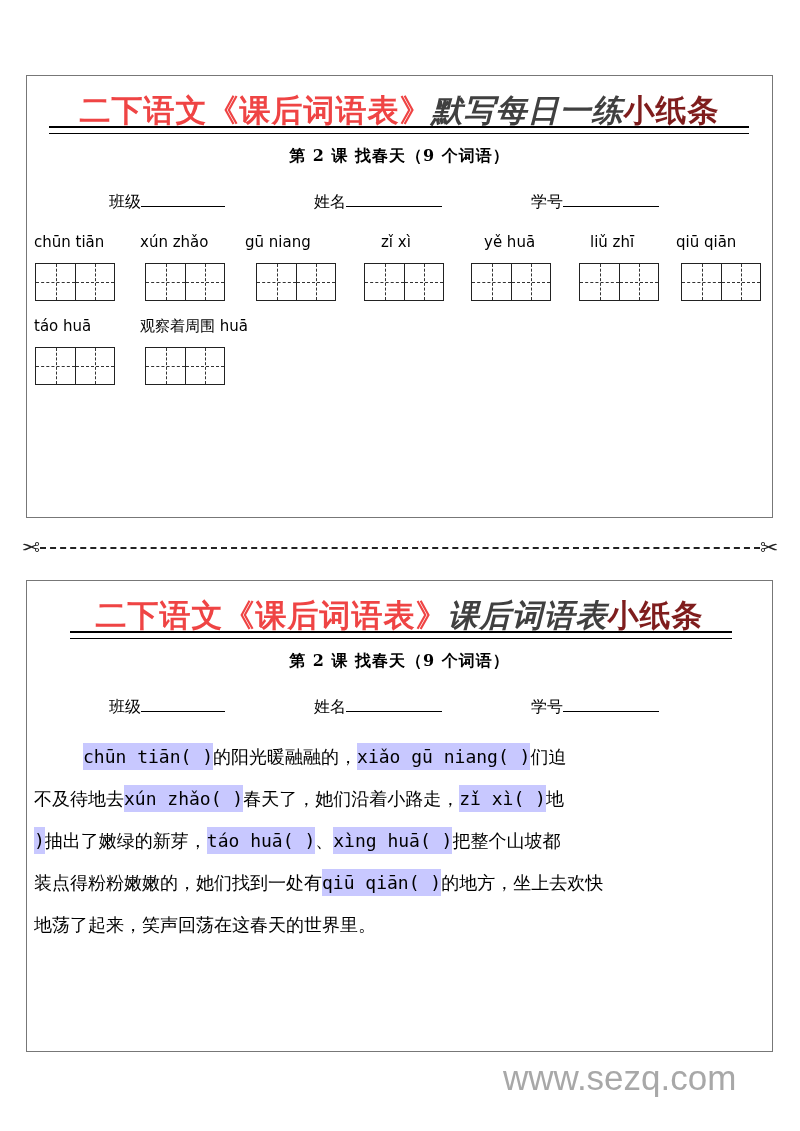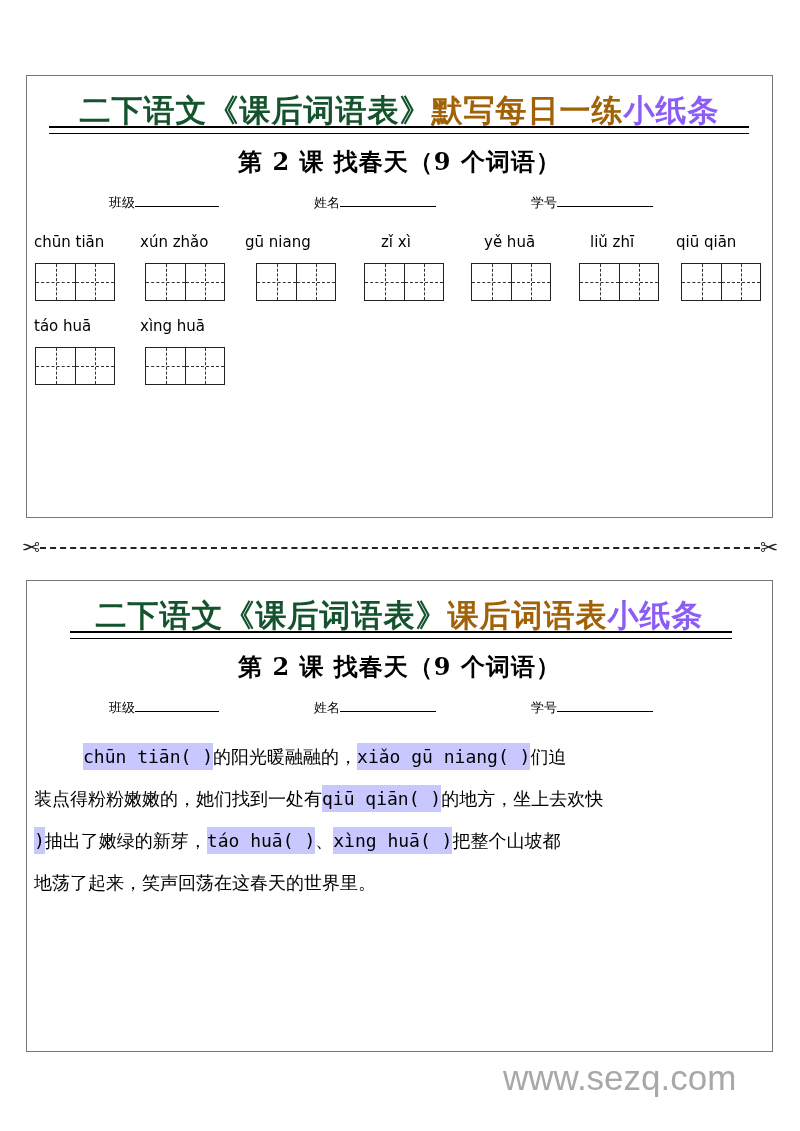--- a/index.html
+++ b/index.html
@@ -3,28 +3,28 @@
 <meta charset="utf-8">
 <style>
   html, body { margin: 0; padding: 0; background: #ffffff; }
   body { width: 800px; height: 1131px; position: relative; overflow: hidden;
          font-family: "DejaVu Serif", serif; color: #000; }
   .card { position: absolute; left: 26px; width: 747px; border: 1px solid #777; background: #fff; box-sizing: border-box; }
   .card1 { top: 75px; height: 443px; }
   .card2 { top: 580px; height: 472px; }
   .title { position: absolute; left: 0; right: 0; top: 14px; text-align: center; font-family: "DejaVu Sans", sans-serif;
            font-weight: bold; font-size: 31px; letter-spacing: 1px; white-space: nowrap; }
-  .title .black { color: #14532d; }
-  .title .red { color: #a16207; }
-  .title .blue { color: #8b5cf6; }
+  .title .black { color: #ef4444; }
+  .title .red { color: #404040; font-style: italic; }
+  .title .blue { color: #7f1d1d; }
   .title-rule { position: absolute; height: 5px; border-top: 2px solid #000; border-bottom: 1px solid #000; }
   .card1 .title-rule { left: 22px; width: 700px; top: 50px; }
   .card2 .title-rule { left: 43px; width: 662px; top: 50px; }
-  .subtitle { position: absolute; left: 0; right: 0; text-align: center; font-size: 24px; font-weight: bold; top: 70px; letter-spacing: 1px; }
-  .info { position: absolute; top: 112px; font-size: 13px; }
+  .subtitle { position: absolute; left: 0; right: 0; text-align: center; font-size: 16px; font-weight: bold; top: 70px; letter-spacing: 1px; }
+  .info { position: absolute; top: 112px; font-size: 16px; }
   .info .blank { display: inline-block; border-bottom: 1px solid #000; height: 18px; vertical-align: baseline; }
   .word { position: absolute; }
   .word .py { position: absolute; left: 0; top: 0; white-space: nowrap; font-family: "DejaVu Sans", sans-serif; font-size: 15px; }
   .grid { position: absolute; top: 30px; display: flex; border: 1.5px solid #222; }
   .cell { width: 39px; height: 36px; position: relative; box-sizing: border-box; }
   .cell + .cell { border-left: 1.5px solid #222; }
   .cell::before { content: ""; position: absolute; left: 50%; top: 0; bottom: 0; border-left: 1px dashed #333; }
   .cell::after { content: ""; position: absolute; top: 50%; left: 0; right: 0; border-top: 1px dashed #333; }
   .cutline { position: absolute; top: 535px; left: 12px; width: 776px; height: 26px; }
   .cutline .dash { position: absolute; left: 28px; right: 28px; top: 12px; border-top: 2px dashed #222; }
@@ -99,21 +99,21 @@
       </div>
   </div>
   <div class="word" style="left:7px;top:241px">
     <span class="py">táo huā</span>
     <div class="grid" style="left:1px">
         <div class="cell"></div>
         <div class="cell"></div>
       </div>
   </div>
   <div class="word" style="left:117px;top:241px">
-    <span class="py" style="left:-4px">xìng huā</span>
+    <span class="py" style="left:-4px">观察着周围 huā</span>
     <div class="grid" style="left:1px">
         <div class="cell"></div>
         <div class="cell"></div>
       </div>
   </div>
 </div>
 
 <div class="cutline">
   <span class="scissor left">✂</span>
   <div class="dash"></div>
@@ -128,24 +128,27 @@
   <div class="subtitle">第 2 课  找春天（9 个词语）</div>
   <div class="info" style="left:82px"><span>班级</span><span class="blank" style="width:84px"></span></div>
   <div class="info" style="left:287px"><span>姓名</span><span class="blank" style="width:96px"></span></div>
   <div class="info" style="left:504px"><span>学号</span><span class="blank" style="width:96px"></span></div>
 
   <div class="para">
     <div class="line" style="padding-left:49px">
       <span class="hl">chūn tiān(     )</span><span>的阳光暖融融的，</span><span class="hl">xiǎo gū niang(      )</span><span>们迫</span>
     </div>
     <div class="line">
-      <span>装点得粉粉嫩嫩的，她们找到一处有</span><span class="hl">qiū qiān(     )</span><span>的地方，坐上去欢快</span>
+      <span>不及待地去</span><span class="hl">xún zhǎo(     )</span><span>春天了，她们沿着小路走，</span><span class="hl">zǐ  xì(    )</span><span>地</span>
     </div>
     <div class="line">
       <span class="hl">  )</span><span>抽出了嫩绿的新芽，</span><span class="hl">táo huā(    )</span><span>、</span><span class="hl">xìng huā(     )</span><span>把整个山坡都</span>
+    </div>
+    <div class="line">
+      <span>装点得粉粉嫩嫩的，她们找到一处有</span><span class="hl">qiū qiān(     )</span><span>的地方，坐上去欢快</span>
     </div>
     <div class="line">
       <span>地荡了起来，笑声回荡在这春天的世界里。</span>
     </div>
   </div>
 </div>
 
 <div class="watermark">www.sezq.com</div>
 
 </body></html>

